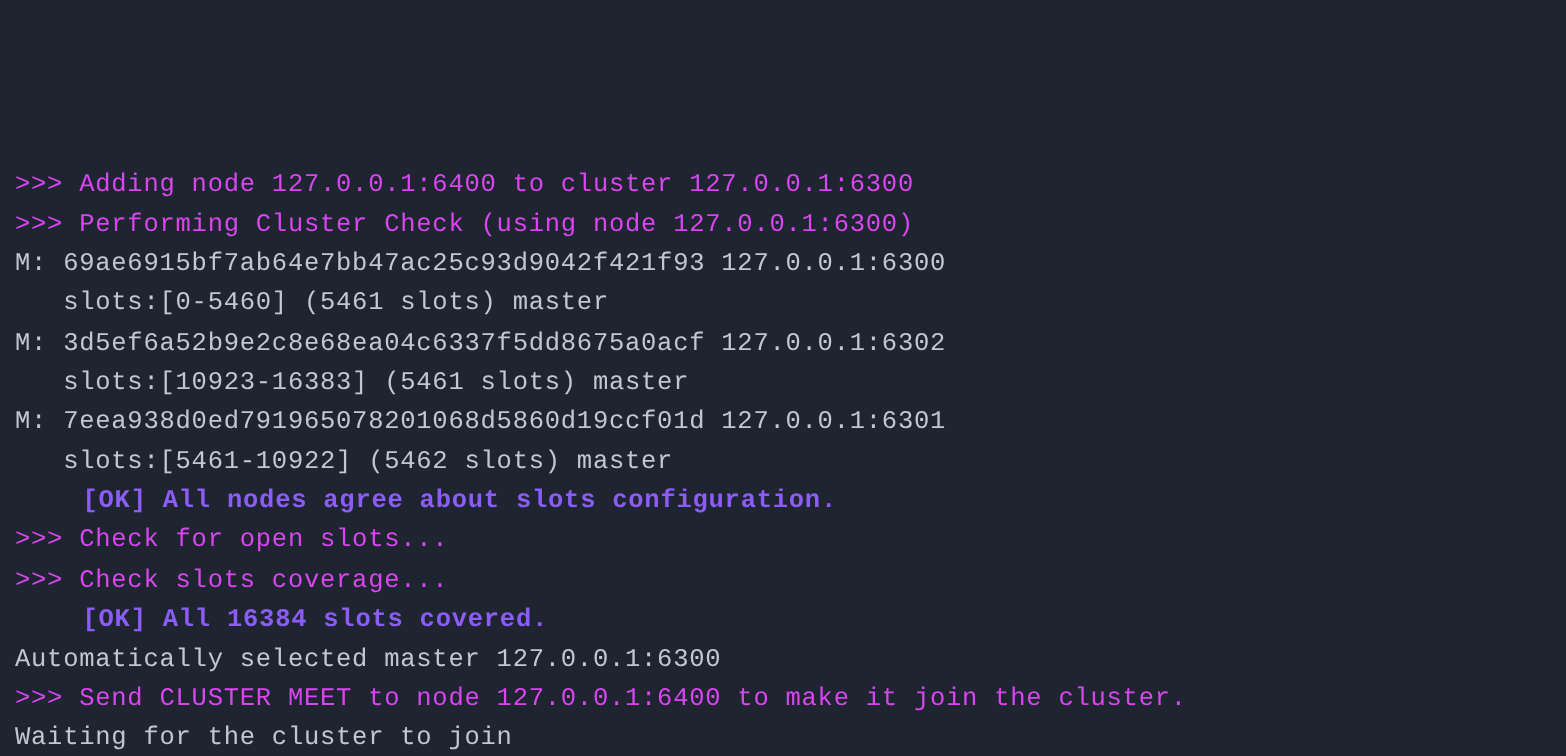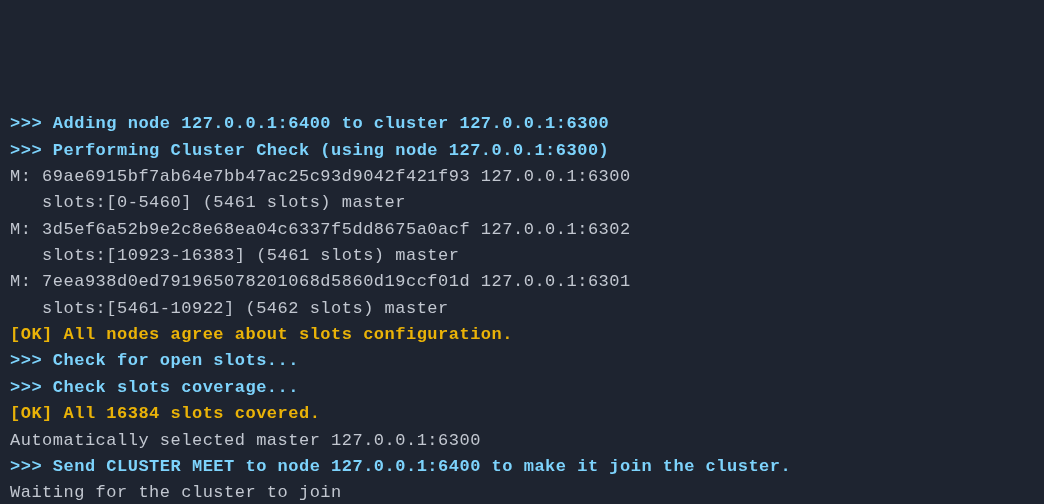--- a/index.html
+++ b/index.html
@@ -18,29 +18,30 @@
       padding: 6px 10px;
       white-space: pre;
       width: 1044px;
       height: 504px;
       overflow: hidden;
     }
     .line {
       display: block;
     }
     .bold-white {
-      font-weight: 700;
-      color: #7dd3fc;
+      font-weight: 400;
+      color: #d946ef;
     }
     .normal {
       color: #c2c7d0;
     }
     .ok-green {
       font-weight: 700;
-      color: #eab308;
+      color: #8b5cf6;
+      margin-left: 45px;
     }
   </style>
 </head>
 <body>
 
 
 
 <div id="terminal-container"><span class="line bold-white">&gt;&gt;&gt; Adding node 127.0.0.1:6400 to cluster 127.0.0.1:6300</span><span class="line bold-white">&gt;&gt;&gt; Performing Cluster Check (using node 127.0.0.1:6300)</span><span class="line normal">M: 69ae6915bf7ab64e7bb47ac25c93d9042f421f93 127.0.0.1:6300</span><span class="line normal">   slots:[0-5460] (5461 slots) master</span><span class="line normal">M: 3d5ef6a52b9e2c8e68ea04c6337f5dd8675a0acf 127.0.0.1:6302</span><span class="line normal">   slots:[10923-16383] (5461 slots) master</span><span class="line normal">M: 7eea938d0ed791965078201068d5860d19ccf01d 127.0.0.1:6301</span><span class="line normal">   slots:[5461-10922] (5462 slots) master</span><span class="line ok-green">[OK] All nodes agree about slots configuration.</span><span class="line bold-white">&gt;&gt;&gt; Check for open slots...</span><span class="line bold-white">&gt;&gt;&gt; Check slots coverage...</span><span class="line ok-green">[OK] All 16384 slots covered.</span><span class="line normal">Automatically selected master 127.0.0.1:6300</span><span class="line bold-white">&gt;&gt;&gt; Send CLUSTER MEET to node 127.0.0.1:6400 to make it join the cluster.</span><span class="line normal">Waiting for the cluster to join</span></div>
 
 

